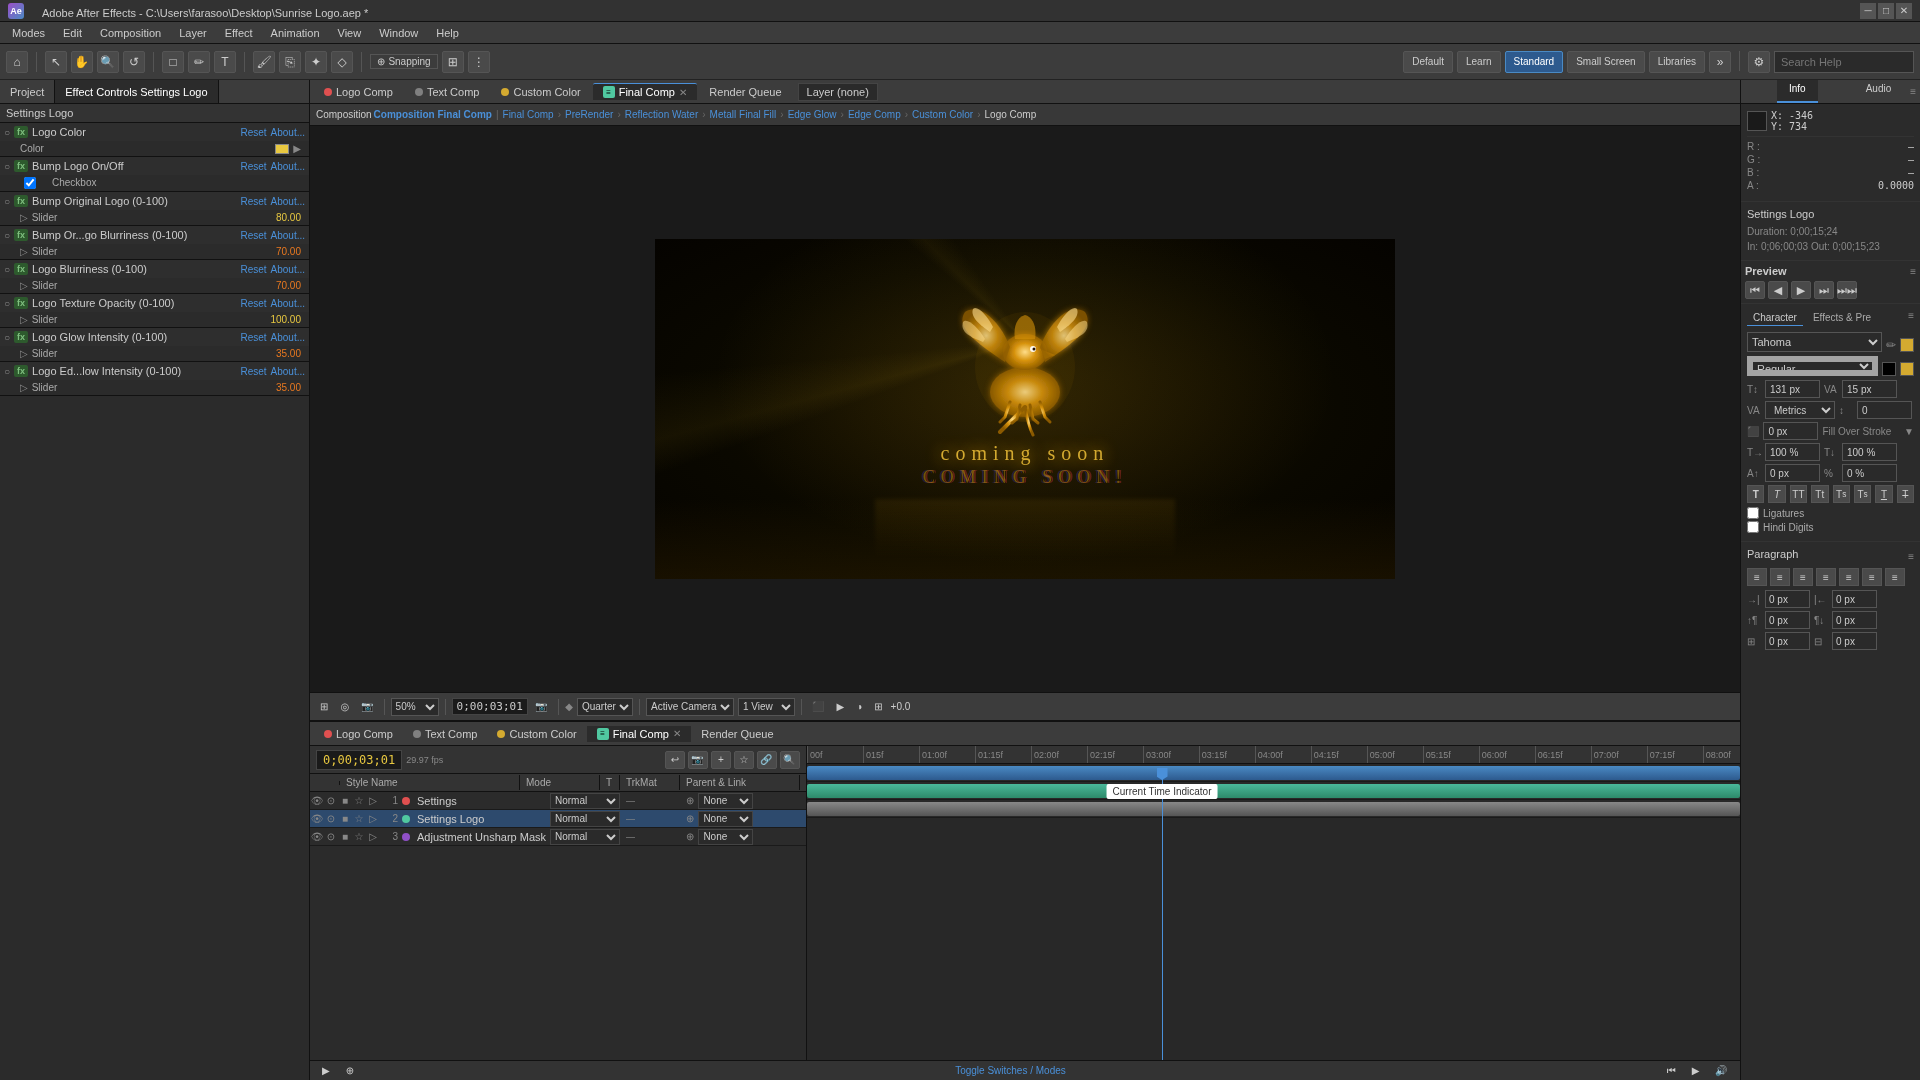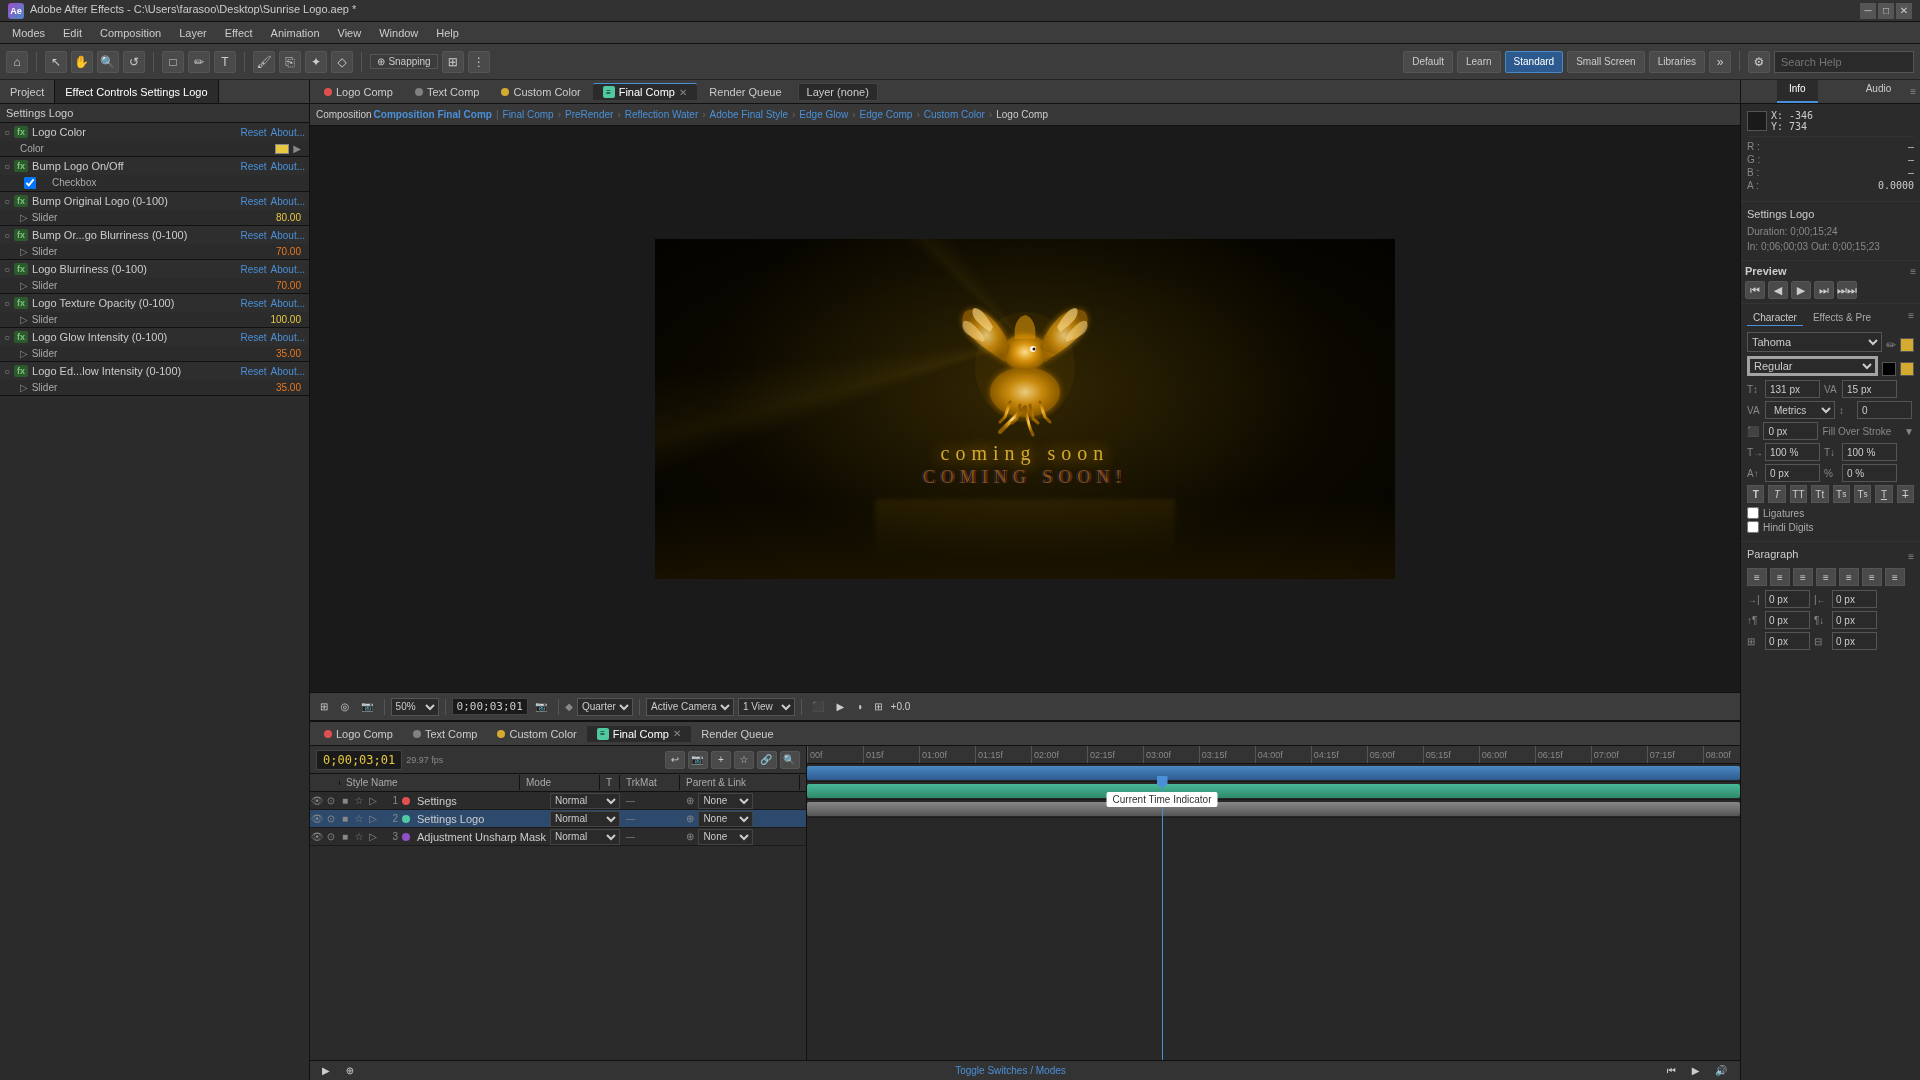--- a/index.html
+++ b/index.html
@@ -3,21 +3,21 @@
   <meta charset="utf-8">
   <style>
     * { box-sizing: border-box; margin: 0; padding: 0; }
     body { background: #1a1a1a; color: #cccccc; font-family: 'Arial', sans-serif; font-size: 11px; overflow: hidden; width: 1920px; height: 1080px; }
 
     
     #title-bar {
       background: #323232; height: 22px; display: flex; align-items: center; padding: 0 8px;
       justify-content: space-between; border-bottom: 1px solid #111;
     }
-    #title-bar-left { display: flex; align-items: flex-start; gap: 6px; }
+    #title-bar-left { display: flex; align-items: flex-end; gap: 18px; }
     #title-bar-right { display: flex; gap: 2px; }
     .title-btn { width: 16px; height: 16px; background: #555; border: none; color: #ccc; font-size: 10px; cursor: pointer; display: flex; align-items: center; justify-content: center; }
 
     
     #menu-bar {
       background: #3c3c3c; height: 22px; display: flex; align-items: center; padding: 0 4px;
       border-bottom: 1px solid #111; gap: 2px;
     }
     .menu-item { padding: 2px 8px; color: #ccc; cursor: pointer; font-size: 11px; border-radius: 2px; }
 
@@ -170,21 +170,21 @@
     #tl-time-ruler { height: 18px; background: #333; border-bottom: 1px solid #111; position: relative; overflow: hidden; }
     .time-marker { position: absolute; top: 0; height: 100%; border-left: 1px solid #555; display: flex; align-items: center; }
     .time-label { font-size: 9px; color: #888; padding-left: 2px; white-space: nowrap; }
     #tl-track-area { flex: 1; position: relative; overflow: hidden; }
     .track-bg { position: absolute; top: 0; left: 0; right: 0; bottom: 0; background: #282828; }
     .track-lane { height: 18px; border-bottom: 1px solid #1a1a1a; position: relative; }
     .track-bar { position: absolute; top: 2px; height: 14px; border-radius: 2px; }
     .track-bar.blue { background: linear-gradient(180deg, #4a8ac4 0%, #2d5a8e 100%); }
     .track-bar.teal { background: linear-gradient(180deg, #4ab89a 0%, #2d8a6a 100%); }
     .track-bar.gray { background: linear-gradient(180deg, #888 0%, #555 100%); }
-    #time-indicator { position: absolute; top: 12px; bottom: 0; width: 1px; background: #4a90d9; z-index: 10; }
+    #time-indicator { position: absolute; top: 4px; bottom: 0; width: 1px; background: #4a90d9; z-index: 10; }
     .time-indicator-head { position: absolute; top: 0; left: -5px; width: 11px; height: 12px; background: #4a90d9; clip-path: polygon(0 0, 100% 0, 100% 70%, 50% 100%, 0 70%); }
     .time-indicator-tooltip { position: absolute; top: 16px; left: 50%; transform: translateX(-50%); background: #fff; color: #333; font-size: 10px; padding: 2px 6px; border-radius: 2px; white-space: nowrap; }
 
     
     #right-panel { width: 180px; background: #2b2b2b; border-left: 1px solid #111; display: flex; flex-direction: column; flex-shrink: 0; }
     #right-panel-tabs { background: #3c3c3c; display: flex; border-bottom: 1px solid #111; height: 24px; }
     .right-tab { padding: 3px 12px; color: #ccc; cursor: pointer; font-size: 10px; margin-left: 36px; }
     .right-tab.active { background: #2b2b2b; color: #fff; border-bottom: 2px solid #4a90d9; }
 
     #info-panel { padding: 6px; }
@@ -208,21 +208,21 @@
     .preview-btn { background: #4a4a4a; border: 1px solid #555; color: #ccc; width: 20px; height: 18px; font-size: 11px; cursor: pointer; display: flex; align-items: center; justify-content: center; border-radius: 2px; }
 
     
     #char-panel { padding: 6px; border-top: 1px solid #333; }
     #char-panel-tabs { display: flex; gap: 4px; margin-bottom: 6px; }
     .char-tab { color: #aaa; font-size: 10px; cursor: pointer; padding: 2px 6px; border-bottom: 1px solid transparent; }
     .char-tab.active { color: #ccc; border-bottom-color: #4a90d9; }
 
     .font-row { display: flex; align-items: flex-end; gap: 4px; margin-bottom: 4px; }
     .font-select { background: #2a2a2a; border: 1px solid #555; color: #ccc; height: 20px; font-size: 11px; flex: 1; }
-    .style-select { background: #2a2a2a; border: 3px solid #a3a3a3; color: #ccc; height: 20px; font-size: 11px; flex: 1; }
+    .style-select { background: #2a2a2a; border: 6px solid #a3a3a3; color: #ccc; height: 20px; font-size: 11px; flex: 1; }
     .char-metric-row { display: flex; gap: 4px; align-items: center; margin-bottom: 3px; }
     .char-icon { color: #888; font-size: 10px; width: 14px; }
     .char-input { background: #2a2a2a; border: 1px solid #555; color: #ccc; height: 18px; font-size: 10px; width: 55px; padding: 0 4px; }
     .fill-row { display: flex; align-items: center; gap: 4px; margin-bottom: 3px; }
     .fill-label { color: #888; font-size: 10px; flex: 1; }
     .text-format-row { display: flex; gap: 4px; margin-bottom: 4px; }
     .fmt-btn { background: #4a4a4a; border: 1px solid #555; color: #ccc; width: 20px; height: 18px; font-size: 10px; cursor: pointer; display: flex; align-items: center; justify-content: center; }
     .checkbox-option { display: flex; align-items: center; gap: 4px; margin-bottom: 2px; }
     .checkbox-option input { width: 12px; height: 12px; }
     .checkbox-option label { color: #aaa; font-size: 10px; }
@@ -481,21 +481,21 @@
           <span style="color:#ccc;">Composition</span>
           <span style="color:#4a90d9;font-weight:bold;">Composition Final Comp</span>
         </div>
         <span class="crumb-sep">|</span>
         <span class="crumb">Final Comp</span>
         <span class="crumb-sep">›</span>
         <span class="crumb">PreRender</span>
         <span class="crumb-sep">›</span>
         <span class="crumb">Reflection Water</span>
         <span class="crumb-sep">›</span>
-        <span class="crumb">Adobe Final Style</span>
+        <span class="crumb">Metall Final Fill</span>
         <span class="crumb-sep">›</span>
         <span class="crumb">Edge Glow</span>
         <span class="crumb-sep">›</span>
         <span class="crumb">Edge Comp</span>
         <span class="crumb-sep">›</span>
         <span class="crumb">Custom Color</span>
         <span class="crumb-sep">›</span>
         <span class="crumb active">Logo Comp</span>
       </div>
 

